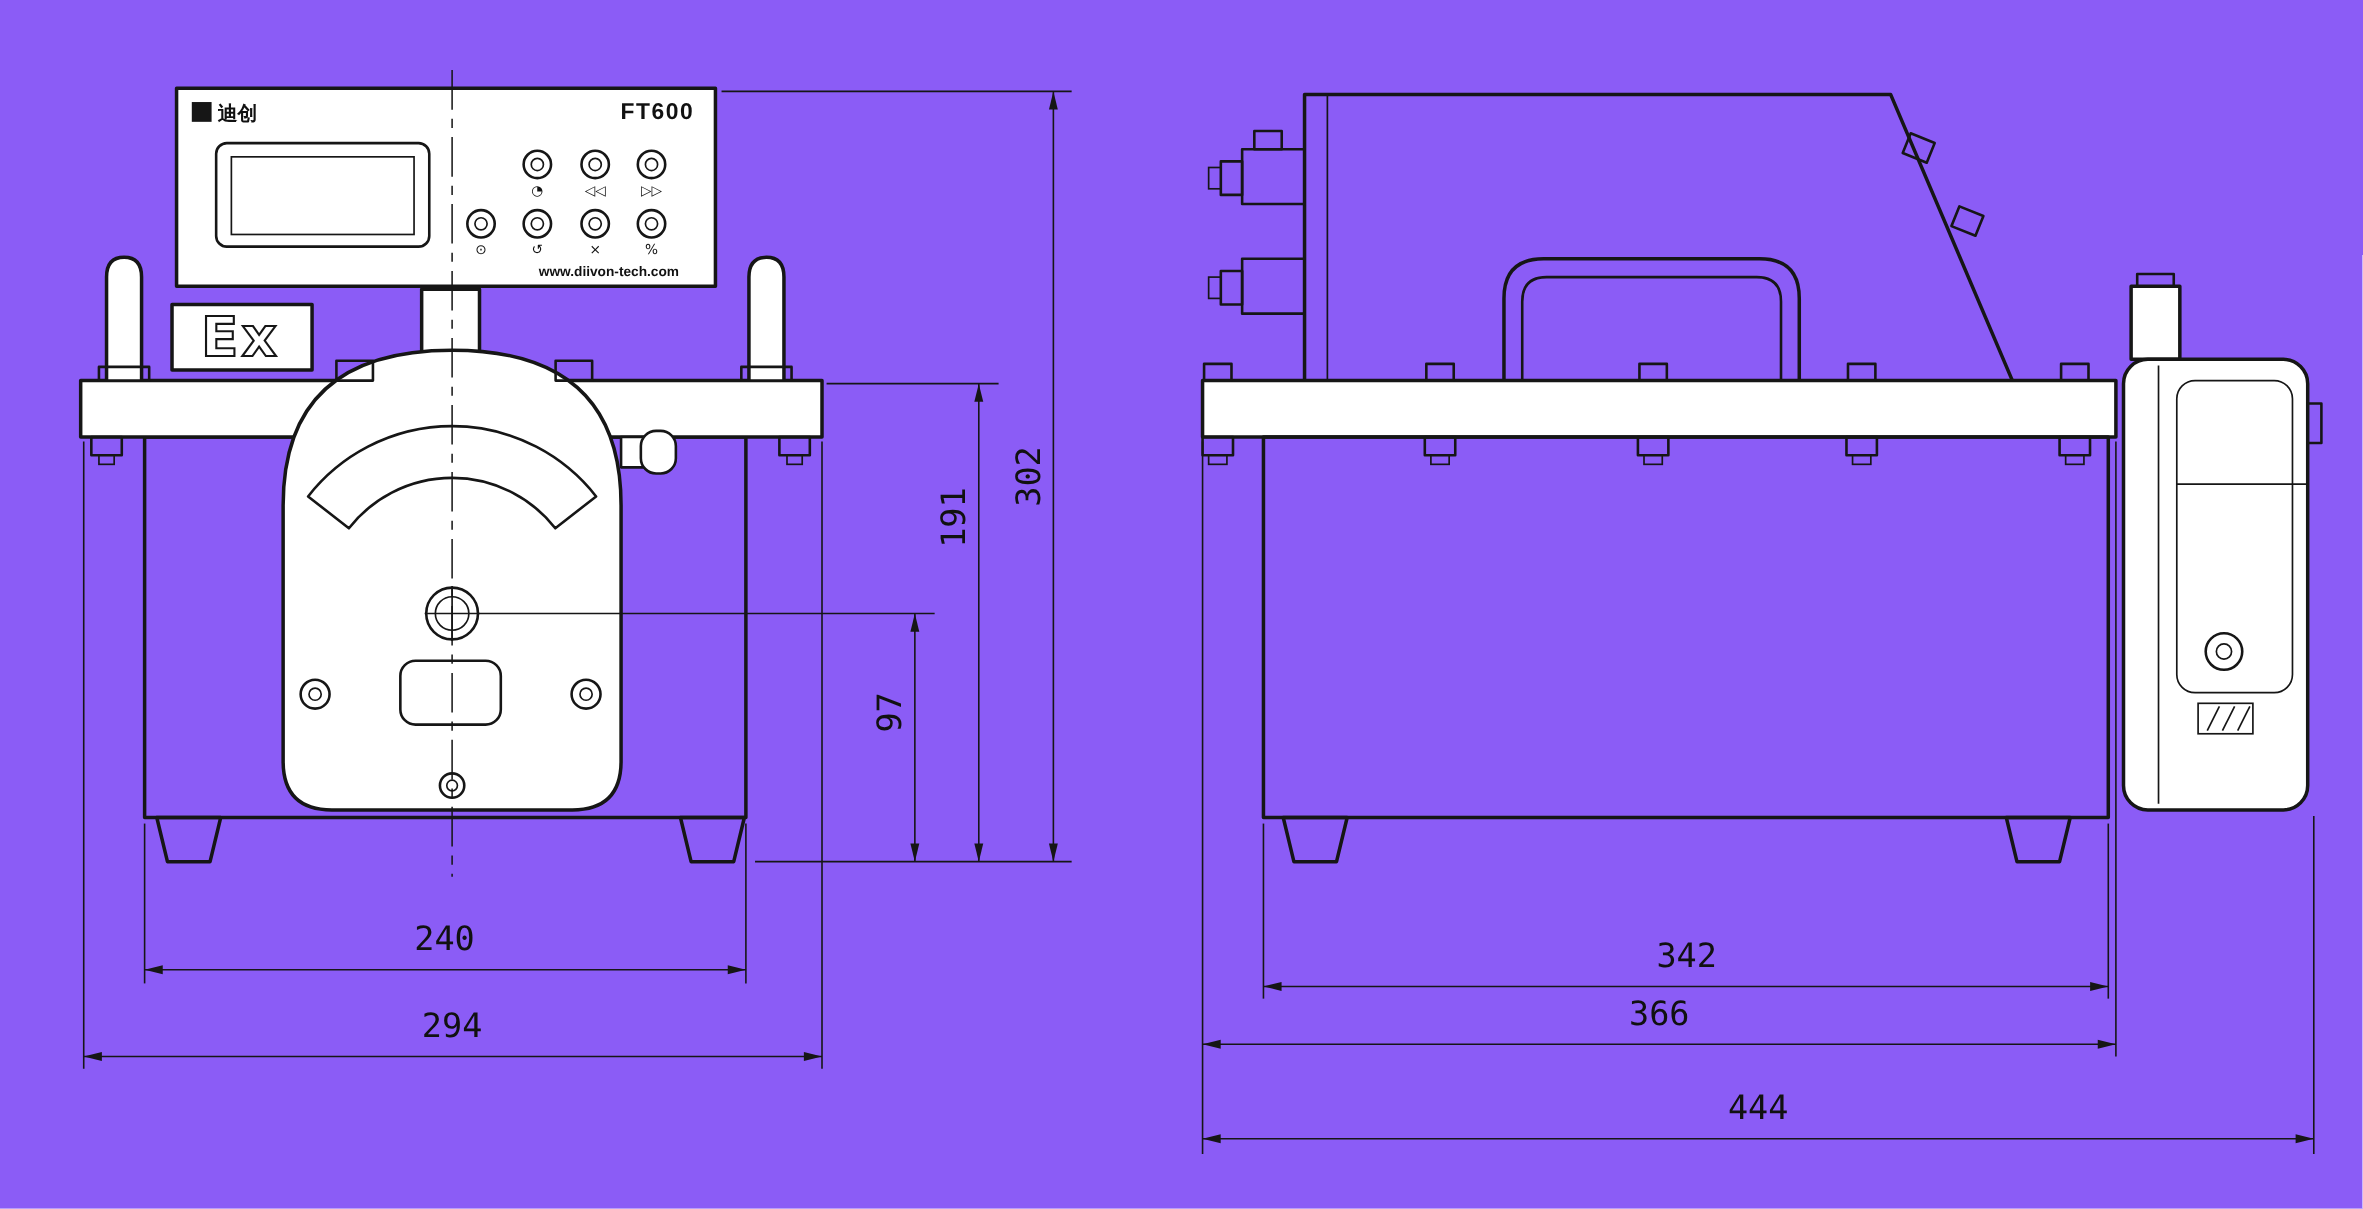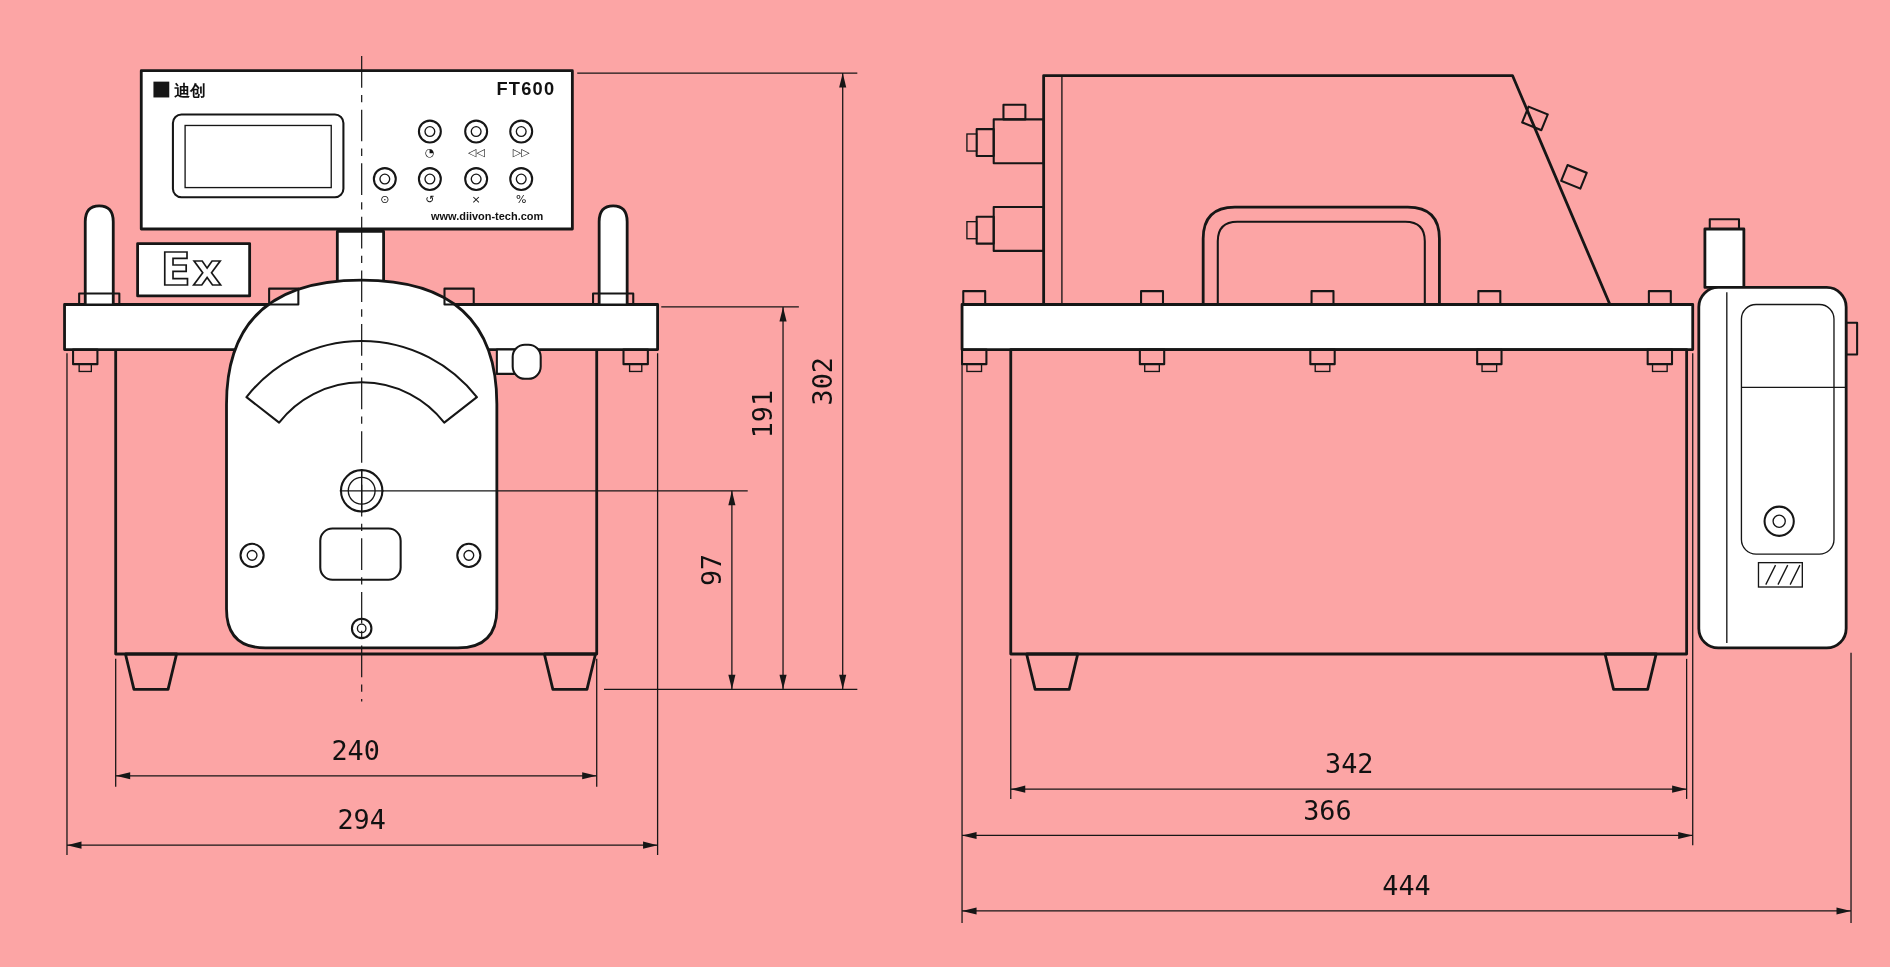--- a/index.html
+++ b/index.html
@@ -1,16 +1,16 @@
 <!DOCTYPE html>
 <html><head>
 <meta charset="utf-8">
 <style>
   html,body{margin:0;padding:0;background:#ffffff;}
-  .stage{width:1890px;height:967px;background:#fca5a5;position:relative;overflow:hidden;}
+  .stage{width:1890px;height:967px;background:#8b5cf6;position:relative;overflow:hidden;}
   svg{display:block;}
   .ln{fill:none;stroke:#161616;stroke-width:1.7;stroke-linecap:round;stroke-linejoin:round;}
   .ln2{fill:none;stroke:#161616;stroke-width:2.3;stroke-linejoin:round;}
   .thin{fill:none;stroke:#161616;stroke-width:1.1;}
   .dim{fill:none;stroke:#161616;stroke-width:1.05;}
   .cl{fill:none;stroke:#161616;stroke-width:1;stroke-dasharray:26 6 6 6;}
   .wf{fill:#ffffff;}
   .dimtext{font-family:"DejaVu Sans Mono","Liberation Mono",monospace;font-size:22px;fill:#111;stroke:none;}
   .icon{font-family:"DejaVu Sans",sans-serif;font-size:9px;fill:#111;stroke:none;text-anchor:middle;}
   .brand{font-family:"DejaVu Sans",sans-serif;font-weight:bold;font-size:13px;fill:#111;stroke:none;}

